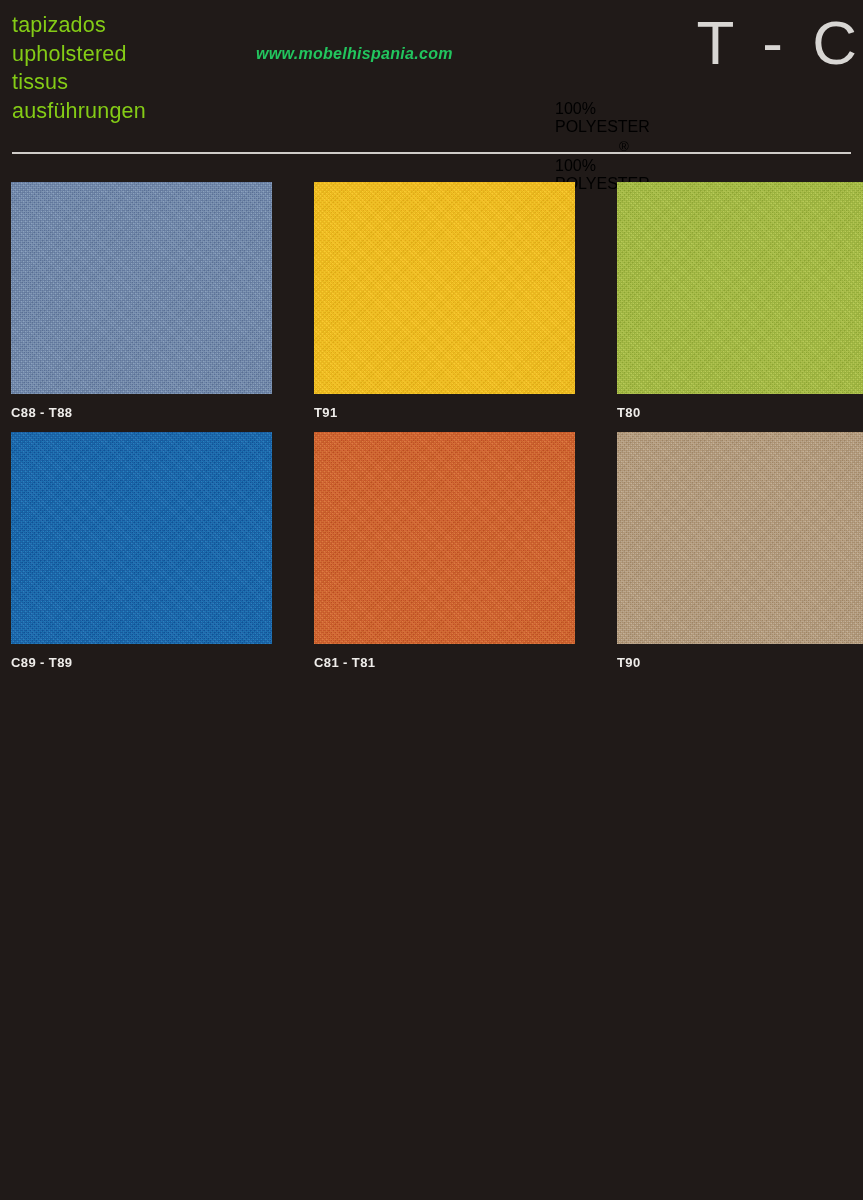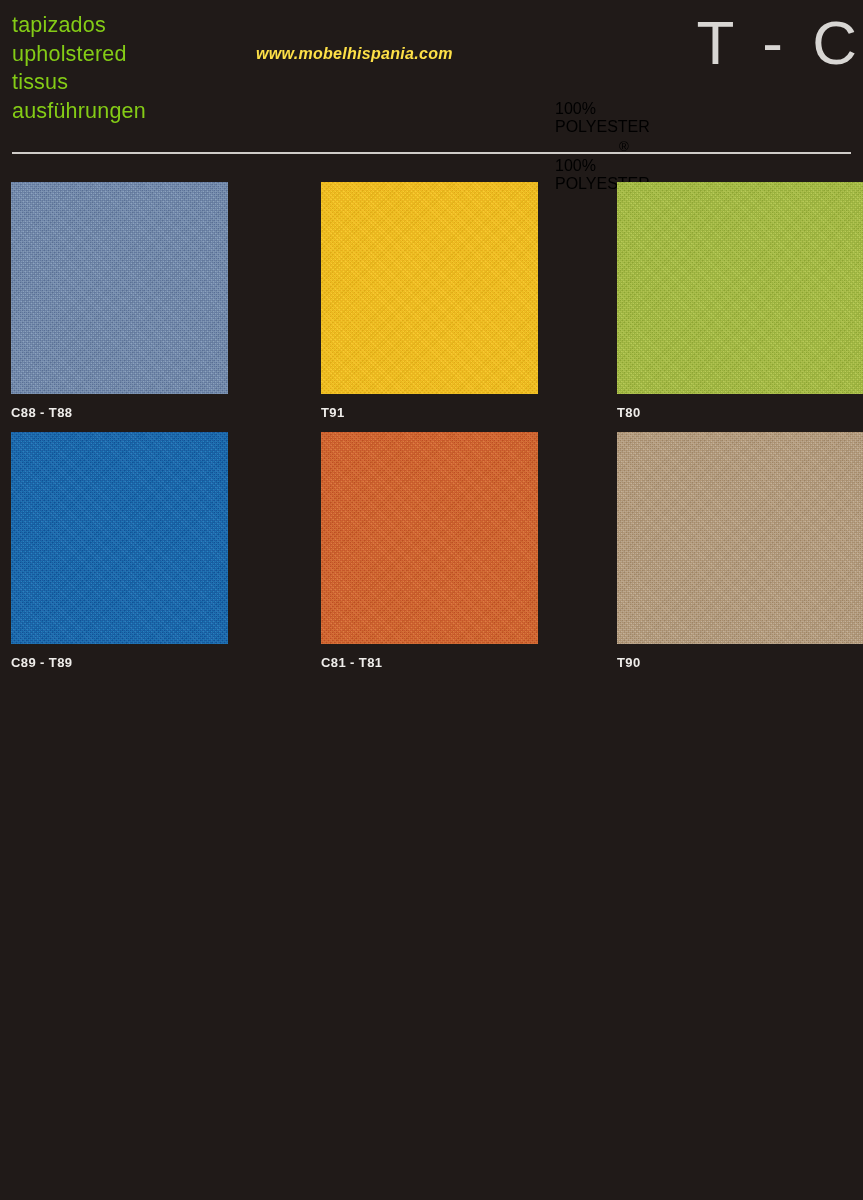--- a/index.html
+++ b/index.html
@@ -34,21 +34,21 @@
     line-height: 28.5px;
     font-weight: 400;
     letter-spacing: 0.2px;
   }
   .header-left div { white-space: nowrap; }
 
   .header-url {
     position: absolute;
     left: 256px;
     top: 45px;
-    color: #fde047;
+    color: #22c55e;
     font-size: 16px;
     font-style: italic;
     font-weight: 700;
     letter-spacing: 0.3px;
   }
 
   .header-right {
     position: absolute;
     right: 0px;
     top: 0px;
@@ -117,24 +117,24 @@
   }
 
   .row {
     position: relative;
     height: 250px;
   }
 
   .cell {
     position: absolute;
     top: 0;
-    width: 217px;
+    width: 261px;
   }
   .cell.c0 { left: 0px; }
-  .cell.c1 { left: 303px; margin-left: 7px; }
+  .cell.c1 { left: 303px; }
   .cell.c2 { left: 606px; width: 246px; }
 
   .swatch {
     width: 100%;
     height: 212px;
     position: relative;
     overflow: hidden;
   }
 
   

